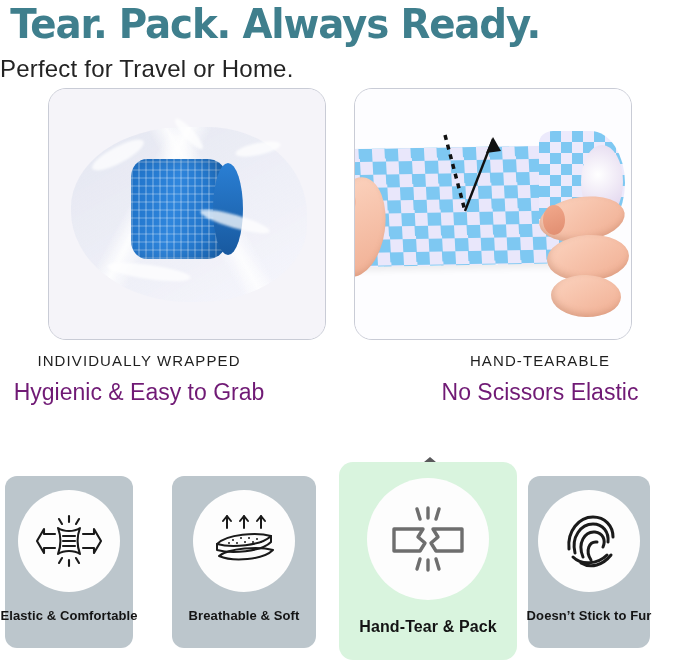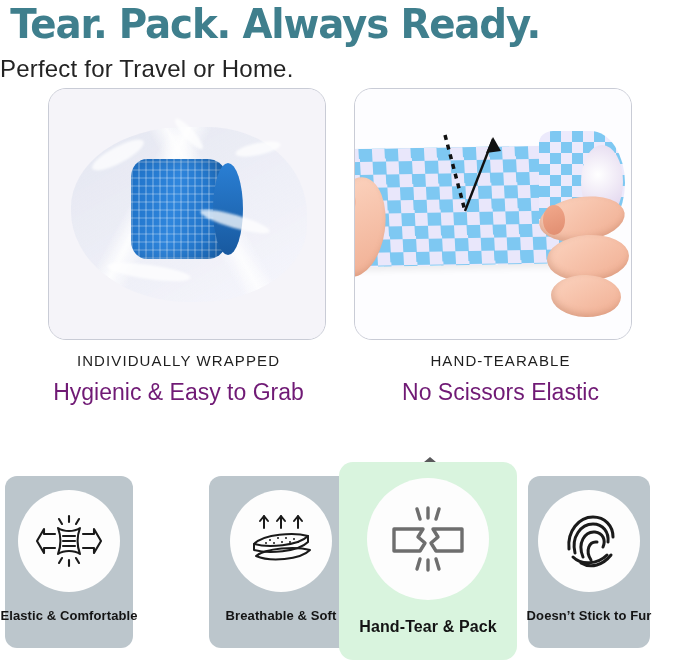--- a/index.html
+++ b/index.html
@@ -149,21 +149,21 @@
     background: linear-gradient(160deg, #f2a98c, #e08d70);
   }
   .nail1 { left: -24px; top: 96px; width: 24px; height: 42px; transform: rotate(10deg); }
   .nail2 { right: 66px; top: 116px; width: 22px; height: 30px; }
   .annot { position: absolute; left: 76px; top: 40px; width: 120px; height: 108px; }
 
   
   .caption-row {
     position: absolute;
     top: 352px; left: 0; width: 679px;
-    display: flex; justify-content: center; gap: 44px;
+    display: flex; justify-content: space-between; gap: 44px;
   }
   .caption-block { width: 278px; text-align: center; }
   .caption-title {
     font-size: 15px;
     letter-spacing: 1.1px;
     color: #1f1f1f;
     margin: 0;
     font-weight: 400;
   }
   .caption-sub {
@@ -181,21 +181,21 @@
   }
   .card {
     position: absolute;
     border-radius: 12px;
     background: #bcc6cc;
     display: flex;
     flex-direction: column;
     align-items: center;
   }
   .card.c1 { left: 5px;   top: 21px; width: 128px; height: 172px; }
-  .card.c2 { left: 172px; top: 21px; width: 144px; height: 172px; margin-left: 37px; }
+  .card.c2 { left: 172px; top: 21px; width: 144px; height: 172px; }
   .card.c3 { left: 339px; top: 7px;  width: 178px; height: 198px; background: #d9f4de; border-radius: 14px; }
   .card.c4 { left: 528px; top: 21px; width: 122px; height: 172px; }
 
   .icon-circle {
     border-radius: 50%;
     background: #fdfdfd;
     display: flex;
     align-items: center;
     justify-content: center;
   }

